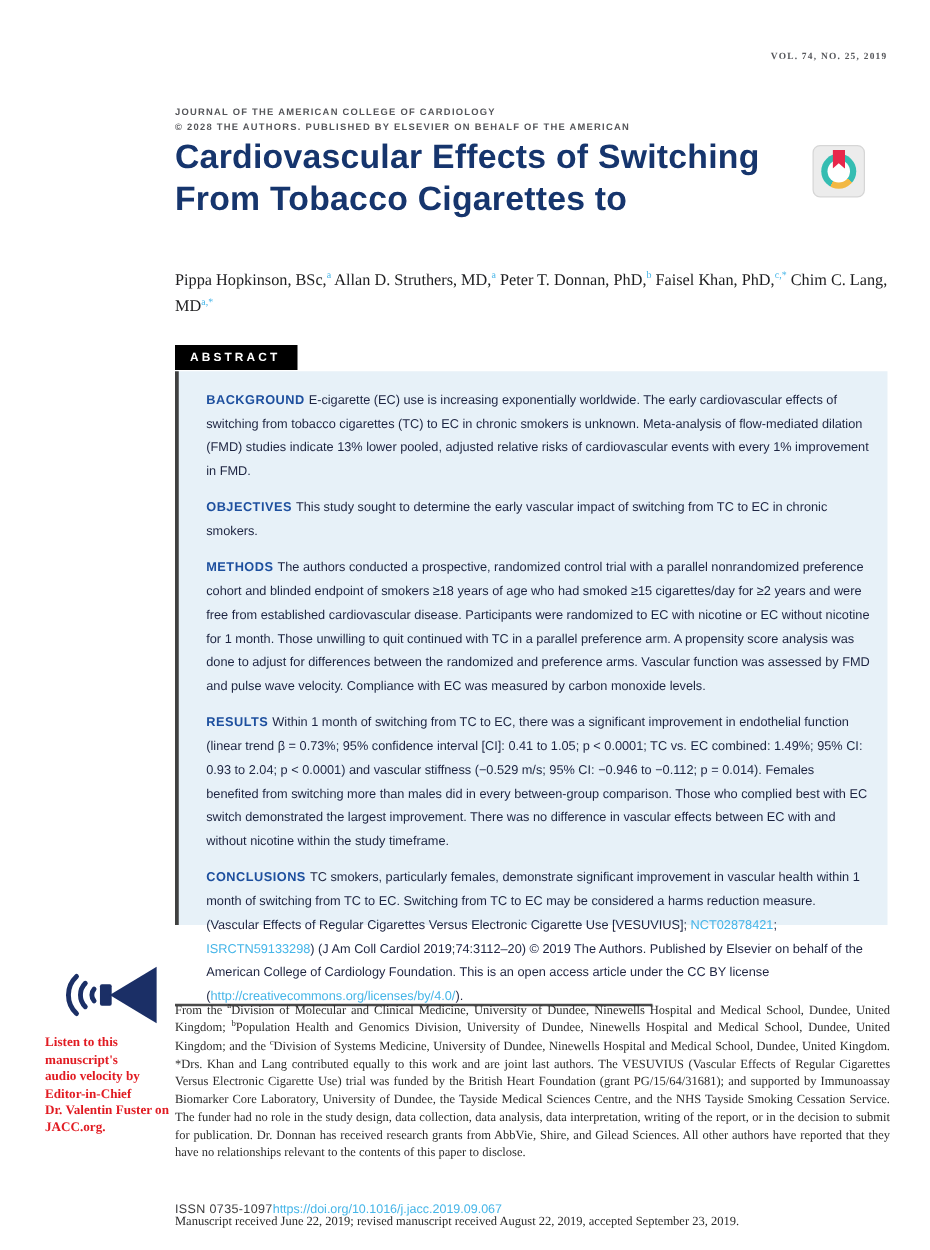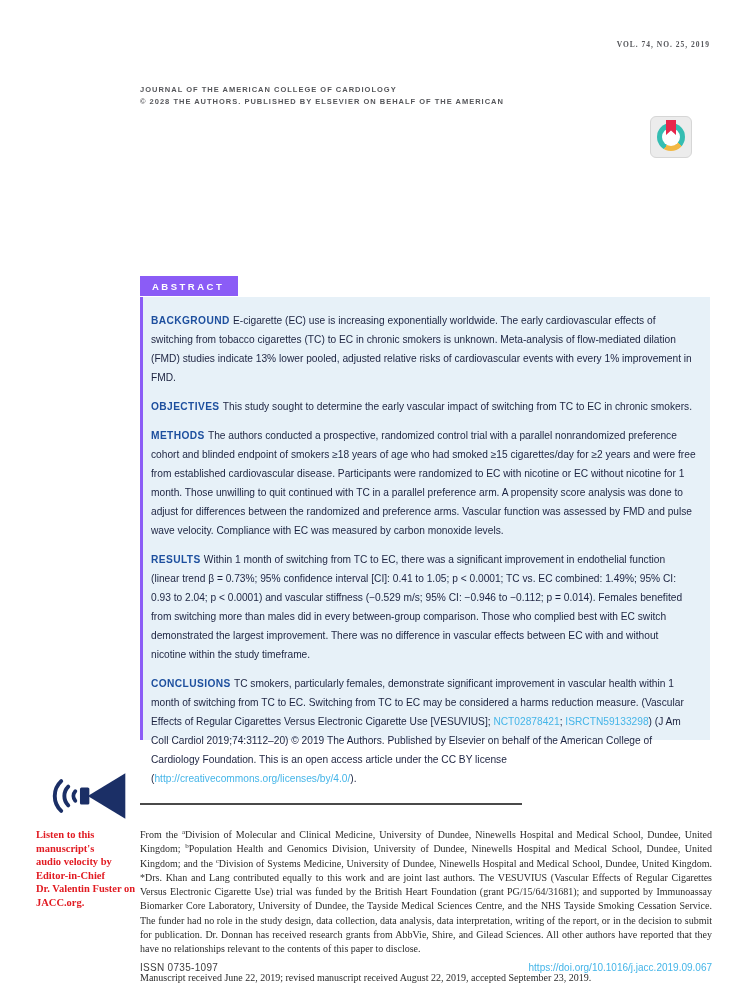--- a/index.html
+++ b/index.html
@@ -26,68 +26,71 @@
          border-radius:50%;background:#ffffff;}
   .badge .mark{position:absolute;left:50%;top:3px;transform:translateX(-50%);width:10px;height:15px;
          background:#e8274b;z-index:2;clip-path:polygon(0 0,100% 0,100% 100%,50% 70%,0 100%);}
 
   
   .authors{position:absolute;left:140px;top:213px;width:578px;color:#1d1d1f;
            font-family:"Liberation Serif",serif;font-size:13px;line-height:21px;}
   .authors sup{color:#45b5e8;font-size:8px;line-height:0;}
 
   
-  .abs-label{position:absolute;left:140px;top:276px;background:#8b5cf6;color:#ffffff;
+  .abs-label{position:absolute;left:140px;top:276px;background:#000000;color:#ffffff;
              font-size:9.5px;font-weight:700;letter-spacing:2.5px;padding:5px 14px 4px 12px;}
   .abs-box{position:absolute;left:140px;top:297px;width:570px;height:443px;background:#e7f1f8;
-           border-left:3px solid #8b5cf6;box-sizing:border-box;padding:14px 14px 0 8px;}
+           border-left:3px solid #404040;box-sizing:border-box;padding:14px 14px 0 22px;}
   .abs-box p{margin:0 0 10px 0;color:#1c2340;font-size:10.2px;line-height:19px;text-align:left;}
   .abs-box .plabel{color:#1d4f9e;font-weight:700;letter-spacing:0.4px;}
   .abs-box a{color:#45b5e8;text-decoration:none;}
 
   
   .audio{position:absolute;left:36px;top:770px;width:100px;}
   .audio svg{display:block;margin-left:8px;}
   .audio-text{margin-top:6px;color:#e11b22;font-family:"Liberation Serif",serif;
               font-weight:700;font-size:10.5px;line-height:13.5px;}
 
   
   .foot-rule{position:absolute;left:140px;top:795px;width:382px;height:2px;background:#4a4a4a;border:0;}
-  .footnote{position:absolute;left:140px;top:818px;width:572px;color:#2b2b2b;
+  .footnote{position:absolute;left:140px;top:792px;width:572px;color:#2b2b2b;
             font-family:"Liberation Serif",serif;font-size:10px;line-height:14.3px;text-align:justify;}
   .footnote sup{color:#2b2b2b;font-size:7px;line-height:0;}
   .received{position:absolute;left:140px;top:962px;width:572px;color:#2b2b2b;
             font-family:"Liberation Serif",serif;font-size:10px;}
 
   
-  .footer{position:absolute;left:140px;top:962px;width:572px;display:flex;justify-content:space-between;
+  .footer{position:absolute;left:140px;top:962px;width:572px;display:flex;
           font-size:10px;}
   .footer .issn{color:#3c3c3e;letter-spacing:0.3px;}
   .footer a{color:#45b5e8;text-decoration:none;}
 </style>
 </head>
 <body>
 
 <div class="page">
 
   <div class="masthead">
     <div>JOURNAL OF THE AMERICAN COLLEGE OF CARDIOLOGY</div>
     <div>© 2028 THE AUTHORS. PUBLISHED BY ELSEVIER ON BEHALF OF THE AMERICAN</div>
   </div>
   <div class="masthead-right">VOL. 74, NO. 25, 2019</div>
 
   <div class="title">
+    <div>Cardiovascular Effects of Switching</div>
+    <div>From Tobacco Cigarettes to</div>
   </div>
 
   <div class="badge">
     <div class="ring"></div>
     <div class="mark"></div>
   </div>
 
   <div class="authors" id="authors">
+      <div><span>Pippa Hopkinson, BSc,</span><sup>a</sup><span> Allan D. Struthers, MD,</span><sup>a</sup><span> Peter T. Donnan, PhD,</span><sup>b</sup><span> Faisel Khan, PhD,</span><sup>c,*</sup><span> Chim C. Lang, MD</span><sup>a,*</sup></div>
     </div>
 
   <div class="abs-label">ABSTRACT</div>
   <section class="abs-box" id="abstract">
       <p><span class="plabel">BACKGROUND </span><span>E-cigarette (EC) use is increasing exponentially worldwide. The early cardiovascular effects of switching from tobacco cigarettes (TC) to EC in chronic smokers is unknown. Meta-analysis of flow-mediated dilation (FMD) studies indicate 13% lower pooled, adjusted relative risks of cardiovascular events with every 1% improvement in FMD.</span></p>
       <p><span class="plabel">OBJECTIVES </span><span>This study sought to determine the early vascular impact of switching from TC to EC in chronic smokers.</span></p>
       <p><span class="plabel">METHODS </span><span>The authors conducted a prospective, randomized control trial with a parallel nonrandomized preference cohort and blinded endpoint of smokers ≥18 years of age who had smoked ≥15 cigarettes/day for ≥2 years and were free from established cardiovascular disease. Participants were randomized to EC with nicotine or EC without nicotine for 1 month. Those unwilling to quit continued with TC in a parallel preference arm. A propensity score analysis was done to adjust for differences between the randomized and preference arms. Vascular function was assessed by FMD and pulse wave velocity. Compliance with EC was measured by carbon monoxide levels.</span></p>
       <p><span class="plabel">RESULTS </span><span>Within 1 month of switching from TC to EC, there was a significant improvement in endothelial function (linear trend β = 0.73%; 95% confidence interval [CI]: 0.41 to 1.05; p &lt; 0.0001; TC vs. EC combined: 1.49%; 95% CI: 0.93 to 2.04; p &lt; 0.0001) and vascular stiffness (−0.529 m/s; 95% CI: −0.946 to −0.112; p = 0.014). Females benefited from switching more than males did in every between-group comparison. Those who complied best with EC switch demonstrated the largest improvement. There was no difference in vascular effects between EC with and without nicotine within the study timeframe.</span></p>
       <p><span class="plabel">CONCLUSIONS </span><span>TC smokers, particularly females, demonstrate significant improvement in vascular health within 1 month of switching from TC to EC. Switching from TC to EC may be considered a harms reduction measure. (Vascular Effects of Regular Cigarettes Versus Electronic Cigarette Use [VESUVIUS]; </span><a href="#">NCT02878421</a><span>; </span><a href="#">ISRCTN59133298</a><span>) (J Am Coll Cardiol 2019;74:3112–20) © 2019 The Authors. Published by Elsevier on behalf of the American College of Cardiology Foundation. This is an open access article under the CC BY license (</span><a href="#">http://creativecommons.org/licenses/by/4.0/</a><span>).</span></p>
     </section>

